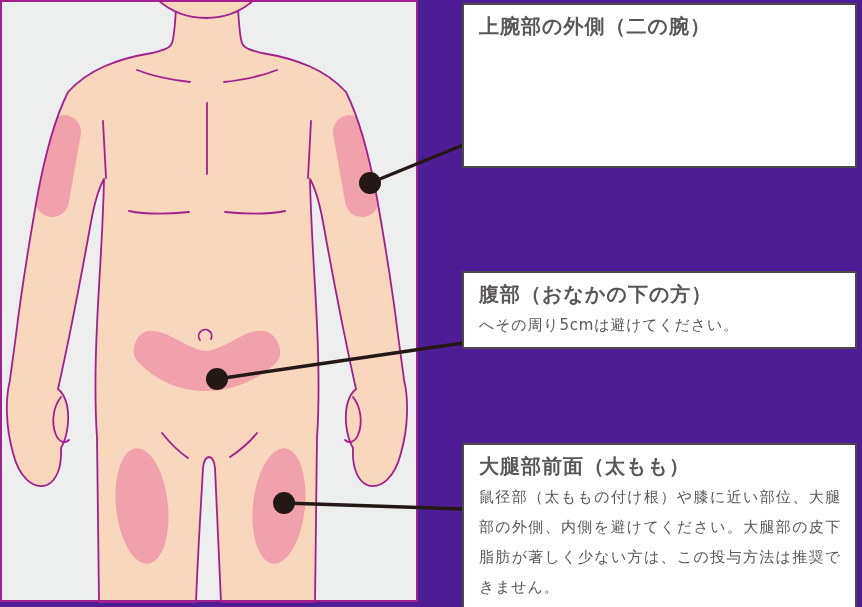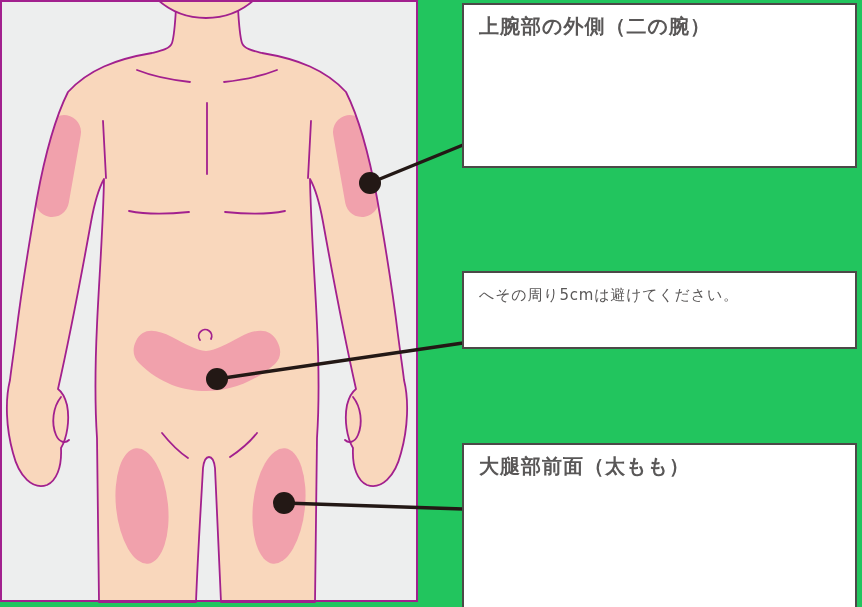--- a/index.html
+++ b/index.html
@@ -1,19 +1,19 @@
 <!DOCTYPE html>
 <html><head>
 <meta charset="utf-8">
 <style>
   html,body { margin:0; padding:0; background:#ffffff; }
   .stage {
     position:relative;
     width:862px; height:607px;
-    background:#22c55e;
+    background:#4c1d95;
     font-family:"DejaVu Sans", sans-serif;
     overflow:hidden;
   }
   .diagram-svg { position:absolute; left:0; top:0; display:block; }
   .callout {
     position:absolute;
     left:462px;
     width:395px;
     box-sizing:border-box;
     background:#ffffff;
@@ -95,20 +95,22 @@
     <circle cx="370" cy="183" r="11" fill="#231815"></circle>
     <circle cx="217" cy="379" r="11" fill="#231815"></circle>
     <circle cx="284" cy="503" r="11" fill="#231815"></circle>
   </svg>
 
   <div class="callout" id="callout-upper-arm">
     <div class="callout-title">上腕部の外側（二の腕）</div>
   </div>
 
   <div class="callout" id="callout-abdomen">
+    <div class="callout-title">腹部（おなかの下の方）</div>
     <div class="callout-body">へその周り5cmは避けてください。</div>
   </div>
 
   <div class="callout" id="callout-thigh">
     <div class="callout-title">大腿部前面（太もも）</div>
+    <div class="callout-body">鼠径部（太ももの付け根）や膝に近い部位、大腿部の外側、内側を避けてください。大腿部の皮下脂肪が著しく少ない方は、この投与方法は推奨できません。</div>
   </div>
 
 </div>
 
 </body></html>

